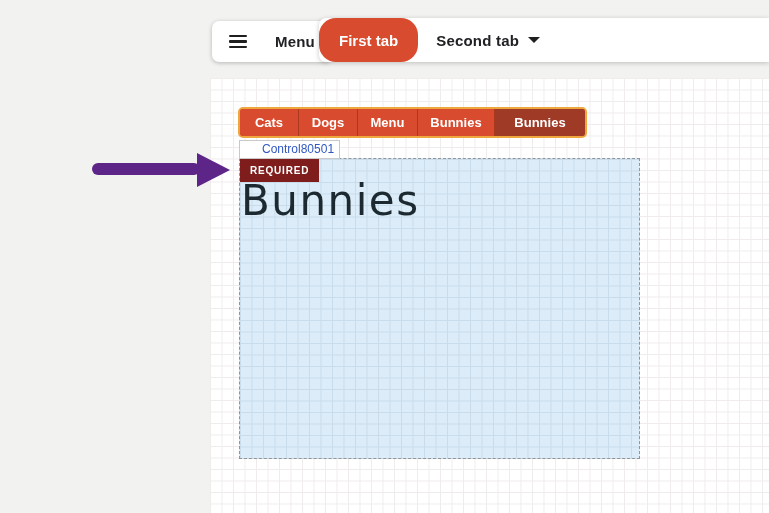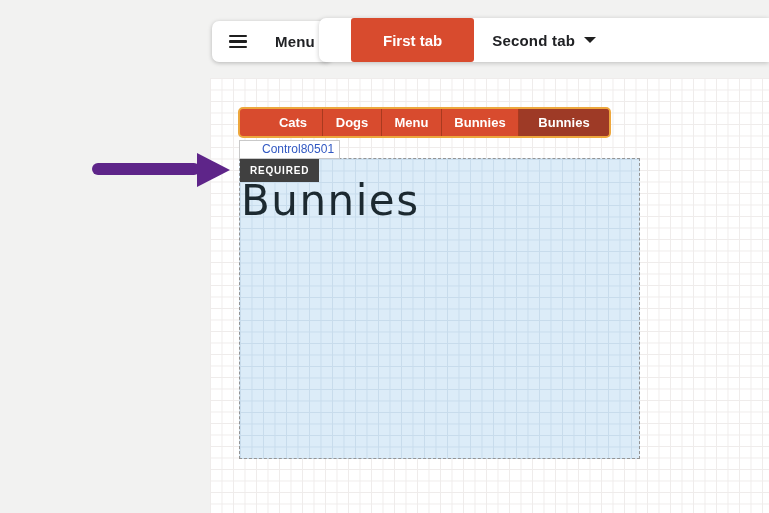--- a/index.html
+++ b/index.html
@@ -51,28 +51,27 @@
     left: 319px; top: 18px;
     width: 450px; height: 44px;
     background: #ffffff;
     border-radius: 7px 0 0 7px;
     box-shadow: 0 1px 5px rgba(0,0,0,0.22);
     display: flex;
     align-items: center;
   }
   .tab-first {
     height: 44px;
-    padding: 0 32px;
+    padding: 0 20px;
     background: #d84b2e;
-    border-radius: 3px;
+    border-radius: 17px;
     color: #ffffff;
     font-size: 15px; font-weight: 700;
     display: flex; align-items: center;
     cursor: pointer;
-    margin-left: 32px;
   }
   .tab-second {
     margin-left: 18px;
     display: flex; align-items: center; gap: 9px;
     cursor: pointer;
   }
   .caret-down {
     width: 0; height: 0;
     border-left: 6px solid transparent;
     border-right: 6px solid transparent;
@@ -81,21 +80,20 @@
 
   
   .pet-tabs {
     position: absolute;
     left: 238px; top: 107px;
     display: flex;
     border: 2px solid #eda73d;
     border-radius: 5px;
     overflow: hidden;
     background: #d84b2e;
-    padding-left: 24px;
   }
   .pet-tab {
     height: 27px;
     line-height: 27px;
     text-align: center;
     color: #ffffff;
     font-size: 13px; font-weight: 700;
     background: #d84b2e;
     border-right: 1px solid #a93a1f;
     cursor: pointer;
@@ -142,21 +140,21 @@
     display: flex;
     height: 23px;
   }
   .req-toggle .seg {
     display: flex; align-items: center;
     font-size: 10px; font-weight: 700;
     letter-spacing: 0.8px;
     padding: 0 10px;
     cursor: pointer;
   }
-  .seg-required { background: #404040; color: #ffffff; }
+  .seg-required { background: #7f1d1d; color: #ffffff; }
   .seg-optional { background: #ffffff; color: #1b1b1b; border: 1px solid #bdbdbd; }
 
   
   .big-heading {
     position: absolute;
     left: 241px; top: 180px;
     font-family: "DejaVu Sans", sans-serif;
     font-size: 42px;
     font-weight: 400;
     letter-spacing: 1.5px;

